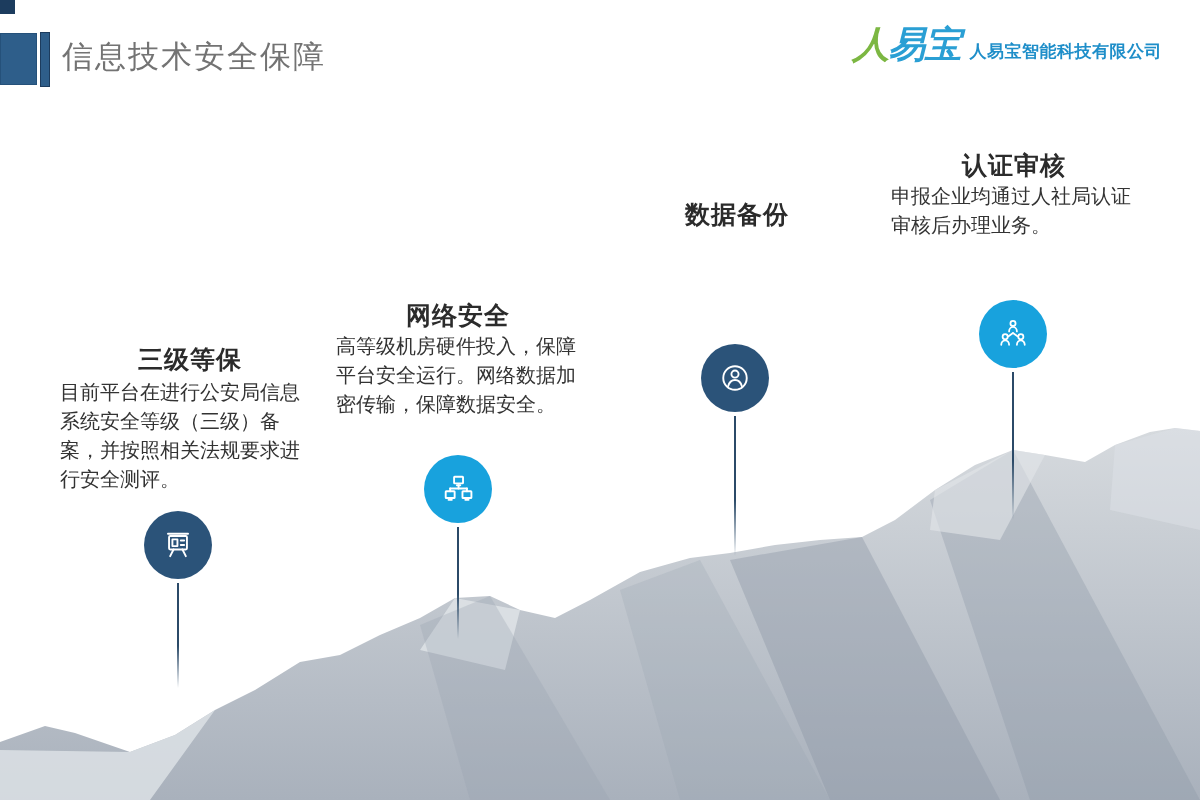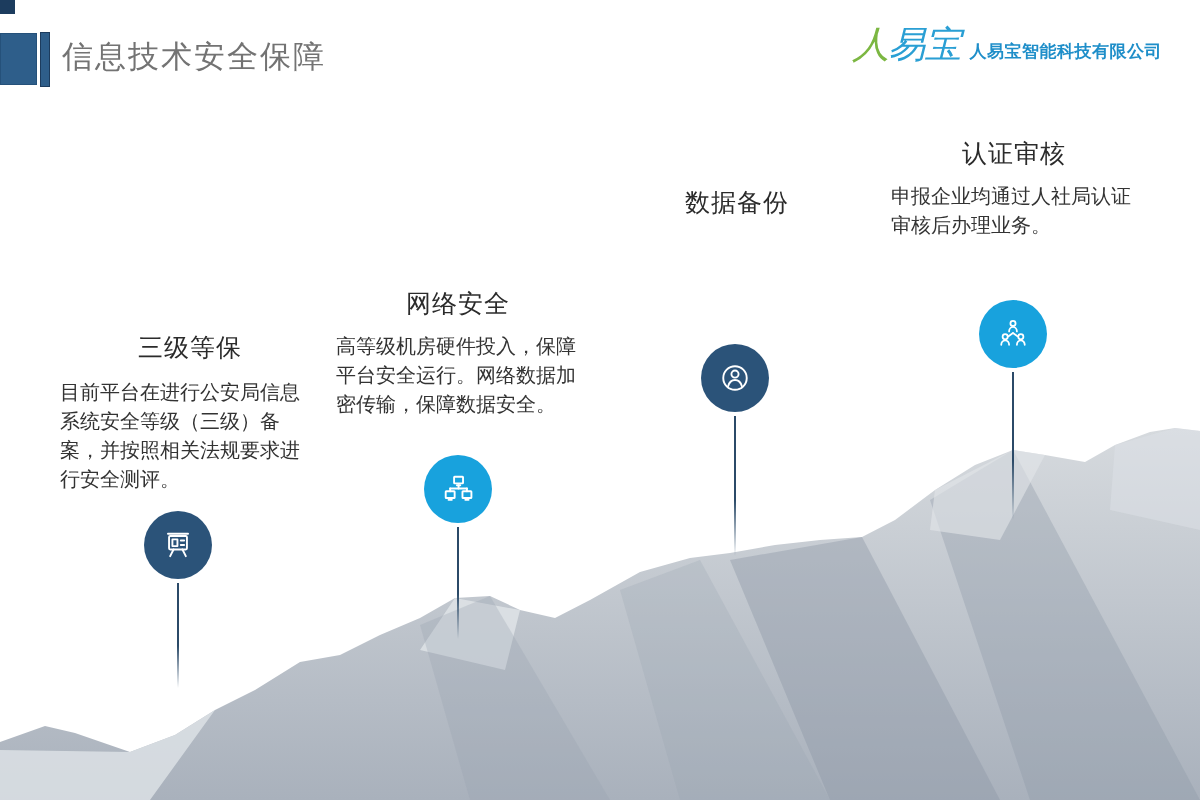--- a/index.html
+++ b/index.html
@@ -19,29 +19,29 @@
   .page-title {
     position: absolute; left: 62px; top: 36px;
     font-size: 31px; font-weight: normal; color: #737373; letter-spacing: 2px;
     white-space: nowrap;
   }
 
   .logo-wrap {
     position: absolute; right: 38px; top: 26px;
     display: flex; align-items: flex-end; white-space: nowrap;
   }
-  .brand { font-size: 37px; font-weight: 400; font-style: italic; letter-spacing: -1px; line-height: 1; }
+  .brand { font-size: 37px; font-weight: 700; font-style: italic; letter-spacing: -1px; line-height: 1; }
   .brand .g { color: #7cb742; }
   .brand .b { color: #2a9fd4; }
   .company { font-size: 17px; font-weight: 700; color: #1e8ec9; margin-left: 9px; margin-bottom: 0; letter-spacing: 0.5px; }
 
   
   .feat-title {
     position: absolute; width: 252px; text-align: center;
-    font-size: 25px; font-weight: normal; color: #2b2b2b; letter-spacing: 1px;
+    font-size: 25px; font-weight: bold; color: #2b2b2b; letter-spacing: 1px; margin-top: 12px;
   }
   .feat-body {
     position: absolute; width: 252px;
     font-size: 20px; line-height: 29px; color: #333333;
     text-align: left; word-break: break-all;
   }
   .feat-body b { font-weight: bold; color: #222; }
 
   .pin-circle {
     position: absolute; width: 68px; height: 68px; border-radius: 50%;

